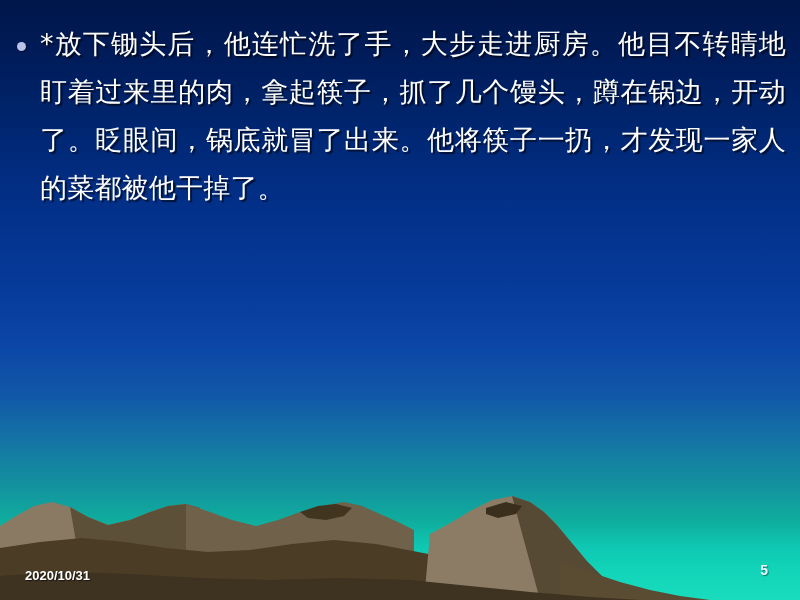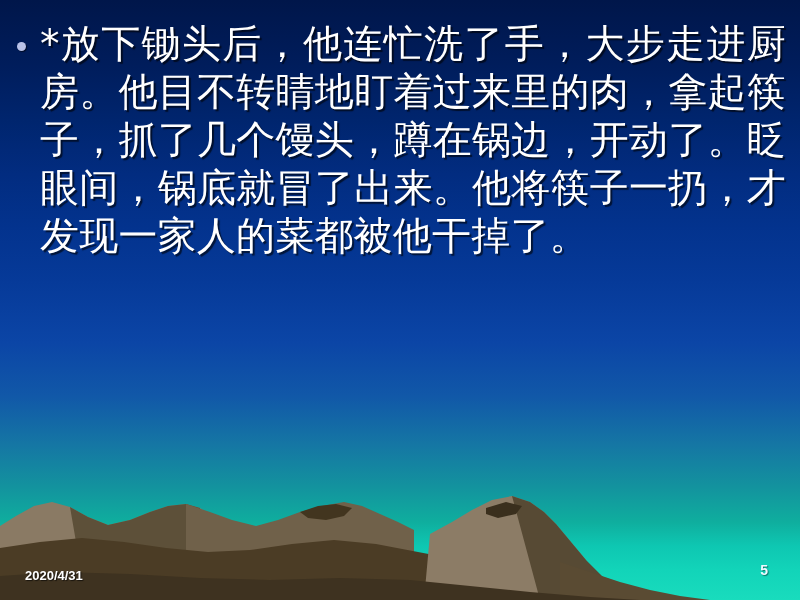--- a/index.html
+++ b/index.html
@@ -68,21 +68,21 @@
     margin-top:22px;
     box-shadow:1px 1px 1px rgba(0,0,0,.55);
   }
 
   .para-text {
     flex:1 1 auto;
     margin-left:14px;
     margin-right:14px;
     color:#ffffff;
     font-family:"DejaVu Sans", sans-serif;
-    font-size:39px;
+    font-size:27px;
     line-height:48px;
     font-weight:400;
     letter-spacing:0.2px;
     text-align:justify;
     text-justify:inter-character;
     text-shadow:2px 2px 1px rgba(0,0,0,.62);
     white-space:pre-wrap;
   }
 
   
@@ -140,17 +140,17 @@
   <div class="content">
 
     <div class="para para-1">
       <span class="bullet-dot"></span>
       <span class="para-text">*放下锄头后，他连忙洗了手，大步走进厨房。他目不转睛地盯着过来里的肉，拿起筷子，抓了几个馒头，蹲在锅边，开动了。眨眼间，锅底就冒了出来。他将筷子一扔，才发现一家人的菜都被他干掉了。</span>
     </div>
 
 
   </div>
 
-  <div class="footer-date">2020/4/31</div>
+  <div class="footer-date">2020/10/31</div>
 
   <div class="footer-page">5</div>
 
 </div>
 
 </body></html>

